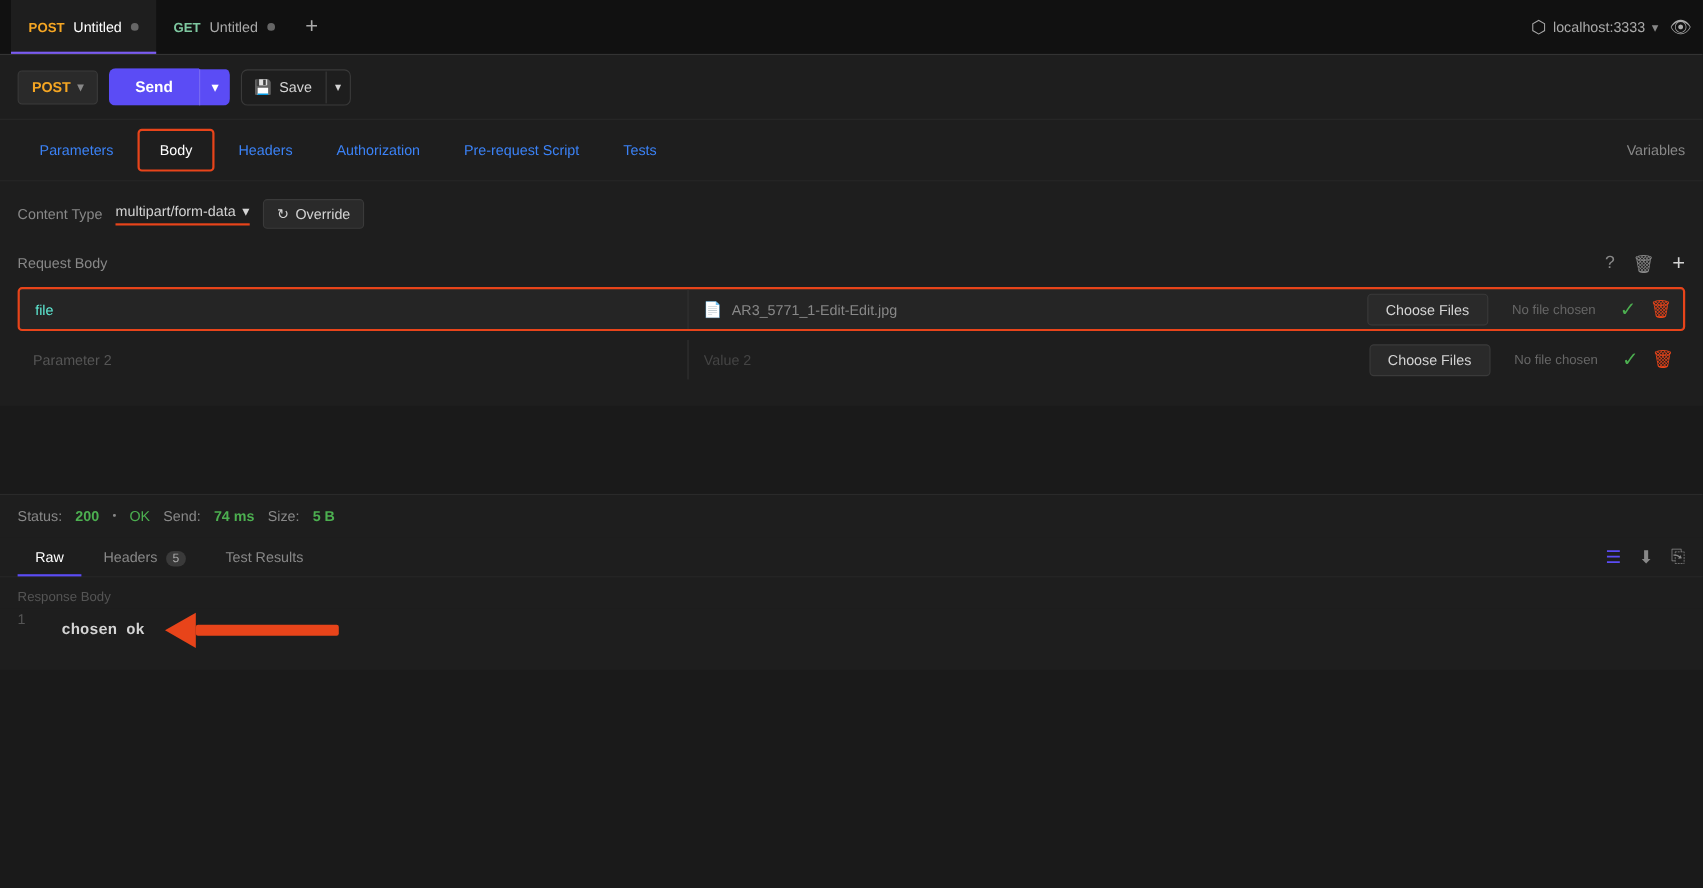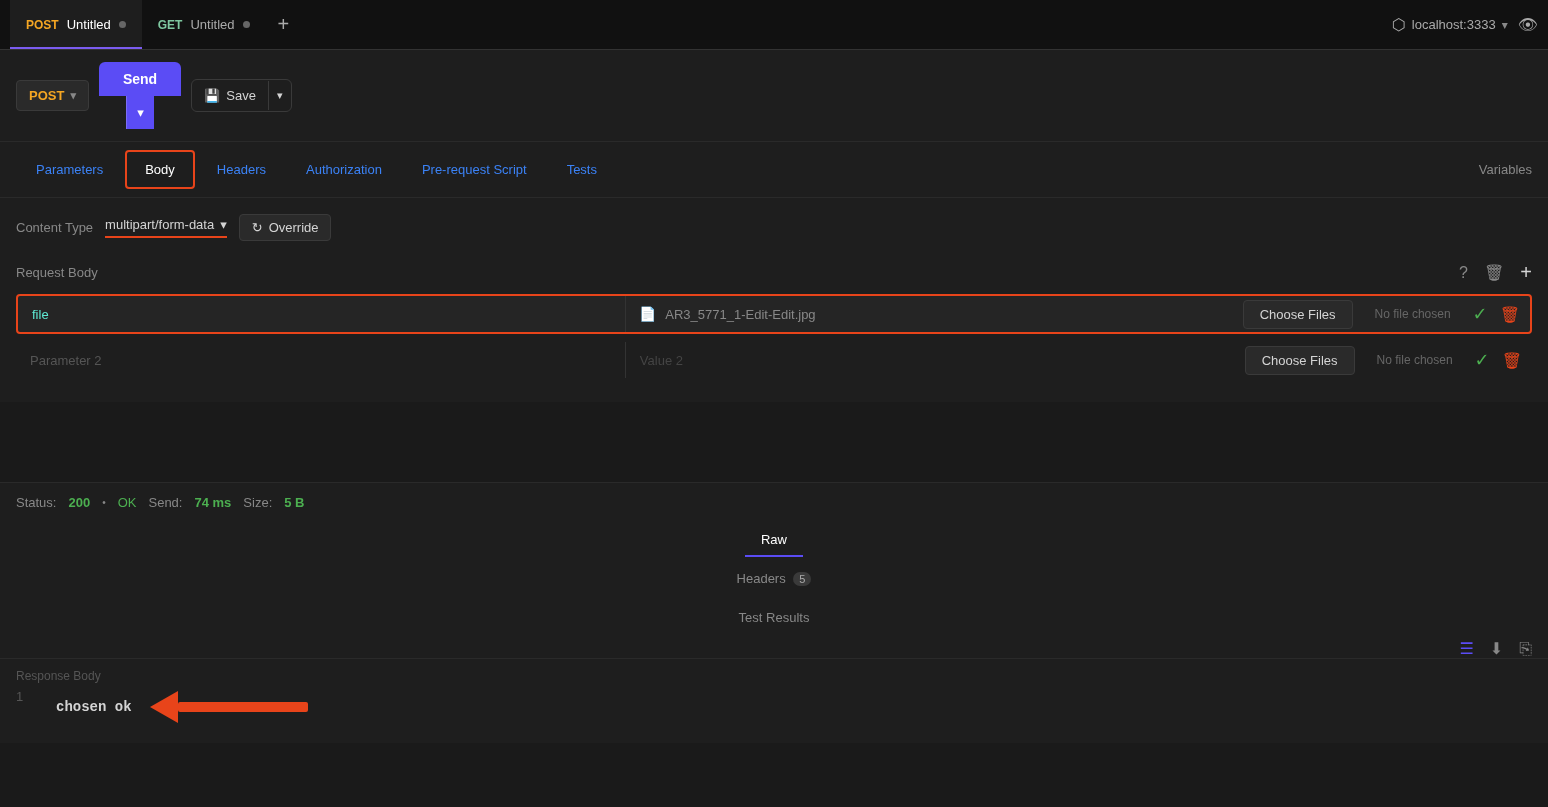--- a/index.html
+++ b/index.html
@@ -140,21 +140,20 @@
     .url-path {
       color: #d4d4d4;
       font-size: 13px;
     }
     .send-btn {
       display: flex;
       align-items: center;
       gap: 0;
       border-radius: 6px;
       overflow: hidden;
-      flex-direction: column;
     }
     .send-main {
       background: #5b4cf5;
       color: #fff;
       border: none;
       padding: 9px 24px;
       font-size: 14px;
       font-weight: 600;
       cursor: pointer;
     }
@@ -401,21 +400,20 @@
     .size-val { color: #4caf50; font-weight: 600; }
 
     
     .response-tabs {
       display: flex;
       align-items: center;
       padding: 0 16px;
       background: #1e1e1e;
       border-bottom: 1px solid #2a2a2a;
       gap: 4px;
-      flex-direction: column;
     }
     .response-tab {
       padding: 10px 16px;
       cursor: pointer;
       color: #888;
       font-size: 13px;
       position: relative;
     }
     .response-tab.active {
       color: #fff;

